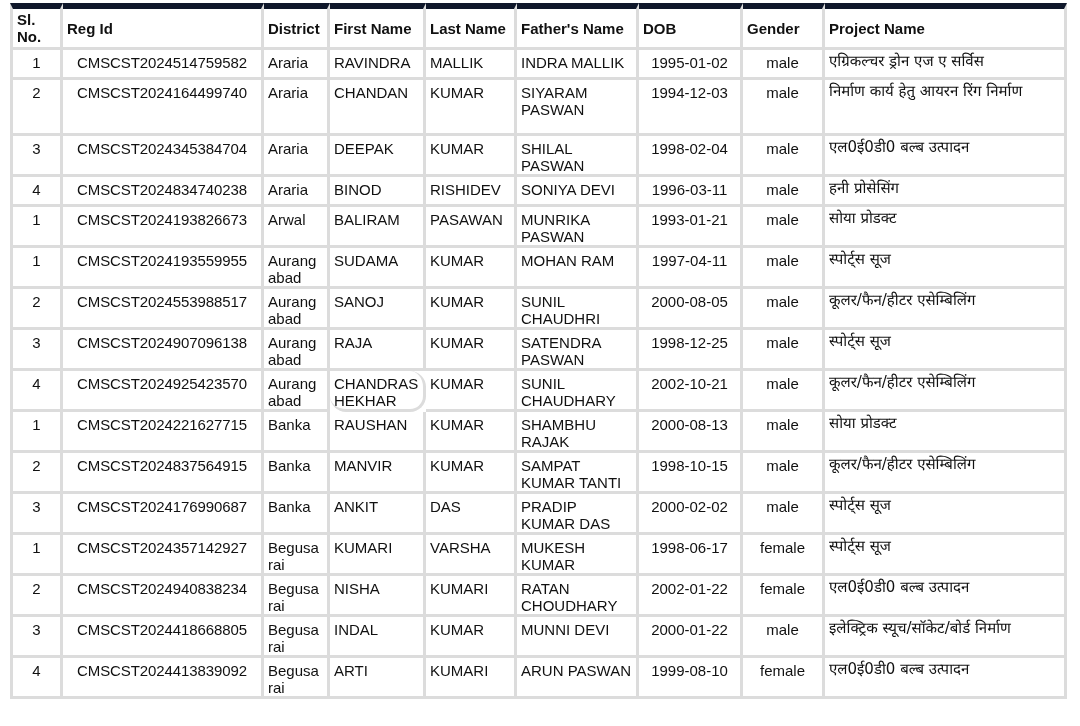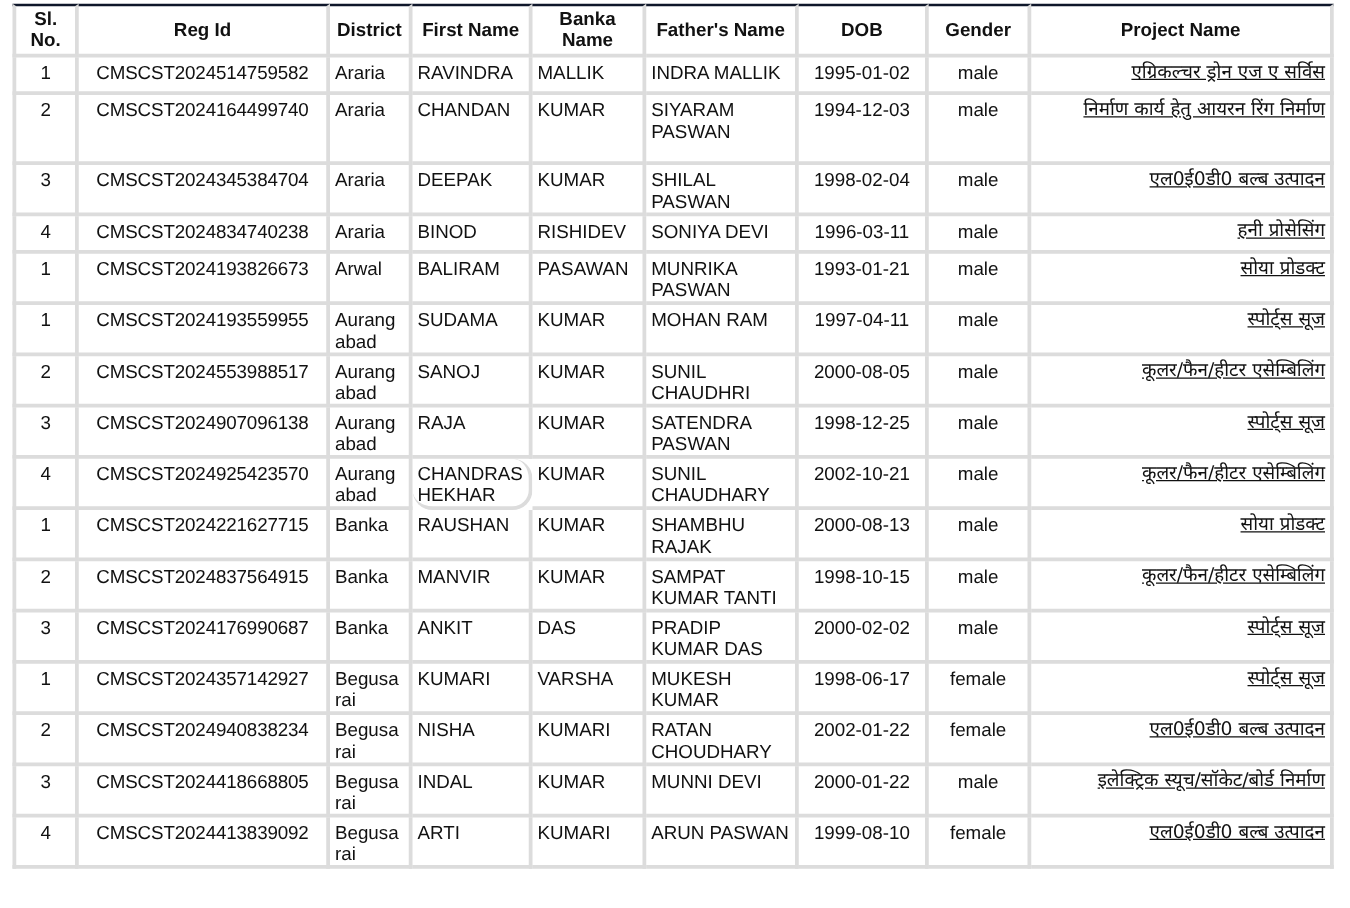--- a/index.html
+++ b/index.html
@@ -3,25 +3,25 @@
   <meta charset="utf-8">
   <style>
     html, body { margin: 0; padding: 0; background: #ffffff; }
     body { width: 1080px; height: 726px; overflow: hidden; position: relative;
            font-family: "Liberation Sans", sans-serif; color: #111; }
     table.grid { position: absolute; left: 10px; top: 3px; border-collapse: separate; border-spacing: 0;
                  table-layout: fixed; width: 1057px; }
     table.grid td, table.grid th { border-right: 3px solid #dcdcdc; border-bottom: 3px solid #dcdcdc;
                  font-size: 15px; line-height: 17px; vertical-align: top; padding: 0 4px; overflow: hidden; }
     table.grid tr > *:first-child { border-left: 3px solid #dcdcdc; }
-    table.grid thead th { border-top: 2px solid #0f172a; font-weight: bold; vertical-align: middle;
-                 text-align: center; height: 38px; font-size: 15px; }
+    table.grid thead th { border-top: 6px solid #0f172a; font-weight: bold; vertical-align: middle;
+                 text-align: left; height: 38px; font-size: 15px; }
     td.c-sl, td.c-reg, td.c-dob, td.c-gen { text-align: center; }
     td.c-reg { font-size: 13px; letter-spacing: -0.1px; }
-    td.c-proj { text-align: right; font-family: "DejaVu Sans", sans-serif; font-size: 14px; line-height: 25px; padding-top: 2px; text-decoration: underline; }
+    td.c-proj { text-align: left; font-family: "DejaVu Sans", sans-serif; font-size: 14px; line-height: 25px; padding-top: 2px; }
     td { padding-top: 4px !important; }
     td.c-proj { padding-top: 3px !important; }
   </style>
 </head>
 <body>
 
 <table class="grid">
   <colgroup>
     <col style="width:53px">
       <col style="width:201px">
@@ -32,21 +32,21 @@
       <col style="width:104px">
       <col style="width:82px">
       <col style="width:242px">
   </colgroup>
   <thead>
     <tr>
       <th>Sl. No.</th>
       <th>Reg Id</th>
       <th>District</th>
       <th>First Name</th>
-      <th>Banka Name</th>
+      <th>Last Name</th>
       <th>Father's Name</th>
       <th>DOB</th>
       <th>Gender</th>
       <th>Project Name</th>
     </tr>
   </thead>
   <tbody id="tbody">
       <tr style="height: 30px;">
         <td class="c-sl">1</td>
         <td class="c-reg">CMSCST2024514759582</td>

